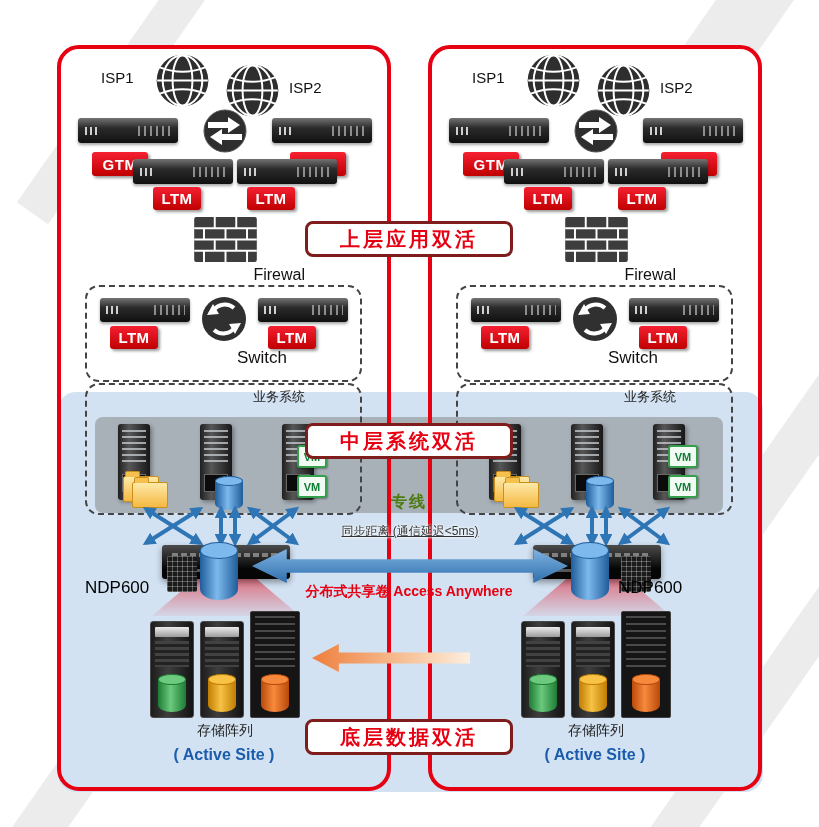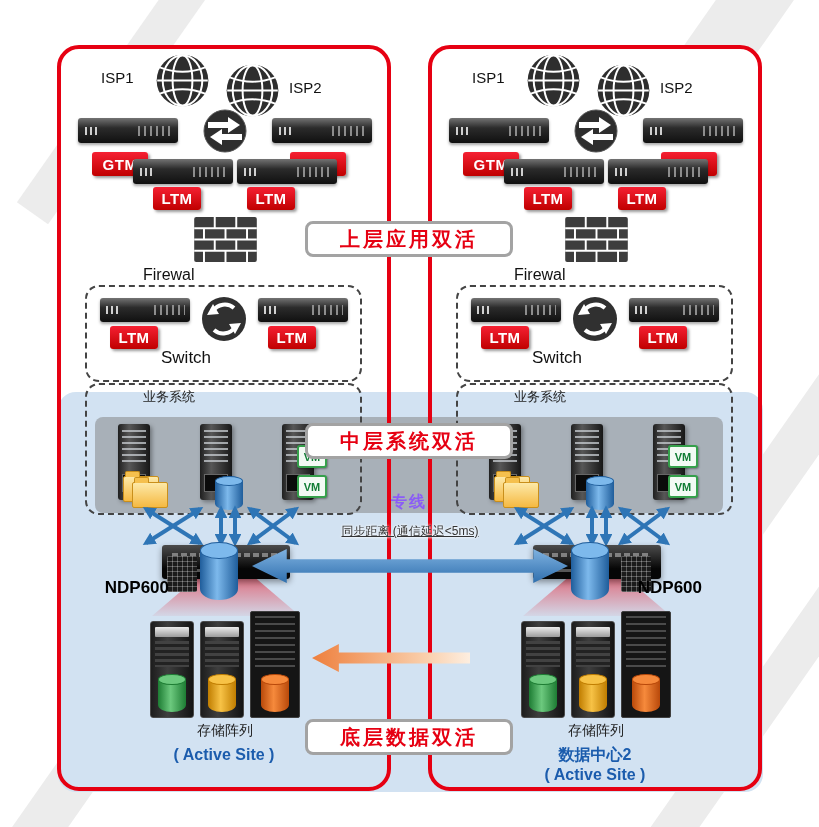--- a/index.html
+++ b/index.html
@@ -23,25 +23,25 @@
                box-sizing:border-box;z-index:7;pointer-events:none;}
   .fr0{left:57px;} .fr1{left:428px;}
 
   .panel{position:absolute;top:45px;width:334px;height:746px;z-index:5;}
   .panel.p0{left:57px;} .panel.p1{left:428px;}
   .panel > div, .panel > svg {position:absolute;}
 
   
   .isp-label{font-size:15px;color:#111;}
   .isp1{left:44px;top:24px;} .isp2{left:232px;top:34px;}
-  .txt-c{text-align:left;color:#111;}
+  .txt-c{text-align:right;color:#111;}
   .fw-label{left:86px;top:221px;width:162px;font-size:16px;}
   .sw-label{left:104px;top:303px;width:126px;font-size:17px;}
   .biz-label{left:86px;top:343px;width:162px;font-size:13px;color:#222;}
-  .ndp-name{top:533px;width:84px;font-size:17px;font-weight:bold;color:#000;text-align:right;}
+  .ndp-name{top:533px;width:84px;font-size:17px;font-weight:normal;color:#000;text-align:left;}
   .p0 .ndp-name{left:28px;} .p1 .ndp-name{left:190px;}
   .st-label{left:103px;top:677px;width:130px;font-size:14px;color:#222;text-align:center;}
   .dc-title{left:0;top:700px;width:334px;text-align:center;color:#1b5cad;font-weight:bold;font-size:16px;line-height:20px;}
 
   
   .globe{width:55px;height:55px;}
   .g1{left:98px;top:8px;} .g2{left:168px;top:18px;}
   .router{left:146px;top:64px;width:44px;height:44px;}
   .sync{left:144px;top:251px;width:46px;height:46px;}
   .fw{left:136px;top:172px;width:65px;height:45px;}
@@ -141,24 +141,24 @@
   .st-rack{position:absolute;left:100px;top:0;width:50px;height:107px;background:#151515;
         border:1px solid #3f3f3f;border-radius:2px;box-sizing:border-box;}
   .st-rack::before{content:"";position:absolute;left:4px;right:4px;top:4px;height:55px;
         background:repeating-linear-gradient(180deg,#4a4a4a 0 2px,transparent 2px 7px);}
   .st-cyl{width:28px;height:38px;}
   .st1 .st-cyl,.st2 .st-cyl{left:7px;top:52px;}
   .st-rack .st-cyl{left:10px;top:62px;}
 
   
   .banner{position:absolute;left:305px;width:208px;height:36px;z-index:9;background:#fff;
-        border:3px solid #a3a3a3;border-radius:8px;color:#e60012;font-weight:bold;font-size:20px;
+        border:3px solid #7f1d1d;border-radius:8px;color:#e60012;font-weight:bold;font-size:20px;
         display:flex;align-items:center;justify-content:center;letter-spacing:3px;box-sizing:border-box;}
   .b1{top:221px;} .b2{top:423px;} .b3{top:719px;}
-  .line-label{position:absolute;left:369px;top:492px;width:80px;z-index:9;color:#8b5cf6;
+  .line-label{position:absolute;left:369px;top:492px;width:80px;z-index:9;color:#4d7c0f;
         font-weight:bold;font-size:16px;text-align:center;letter-spacing:2px;}
   .sync-label{position:absolute;left:318px;top:523px;width:184px;z-index:9;color:#333;font-size:12px;
         text-align:center;text-shadow:0 0 3px #fff,0 0 3px #fff;text-decoration:underline;}
   .big-arrow{position:absolute;left:252px;top:549px;width:316px;height:34px;z-index:8;
         background:linear-gradient(180deg,#7fb2e0,#2f6fae);
         clip-path:polygon(0 50%,11% 0,11% 30%,89% 30%,89% 0,100% 50%,89% 100%,89% 70%,11% 70%,11% 100%);}
   .shared-label{position:absolute;left:287px;top:583px;width:244px;z-index:9;color:#e60012;
         font-weight:bold;font-size:14px;text-align:center;}
   .orange-arrow{position:absolute;left:312px;top:644px;width:158px;height:28px;z-index:9;
         background:linear-gradient(90deg,#ee7f3d,#f9cda9 70%,#fdeee0);
@@ -485,30 +485,30 @@
       <div class="st-rack">
           <div class="cyl orange st-cyl">
             <div class="c-body"></div>
             <div class="c-top"></div>
           </div>
         </div>
     </div>
     <div class="st-label">存储阵列</div>
 
     <div class="dc-title">
-      <div>数据中心2</div>
       <div>( Active Site )</div>
     </div>
   </div>
 
   <div class="panel-frame fr0"></div>
   <div class="panel-frame fr1"></div>
 
   <div class="banner b1">上层应用双活</div>
   <div class="banner b2">中层系统双活</div>
   <div class="banner b3">底层数据双活</div>
 
   <div class="line-label">专线</div>
   <div class="sync-label">同步距离 (通信延迟&lt;5ms)</div>
   <div class="big-arrow"></div>
+  <div class="shared-label">分布式共享卷 Access Anywhere</div>
   <div class="orange-arrow"></div>
 
 </div>
 
 </body></html>

